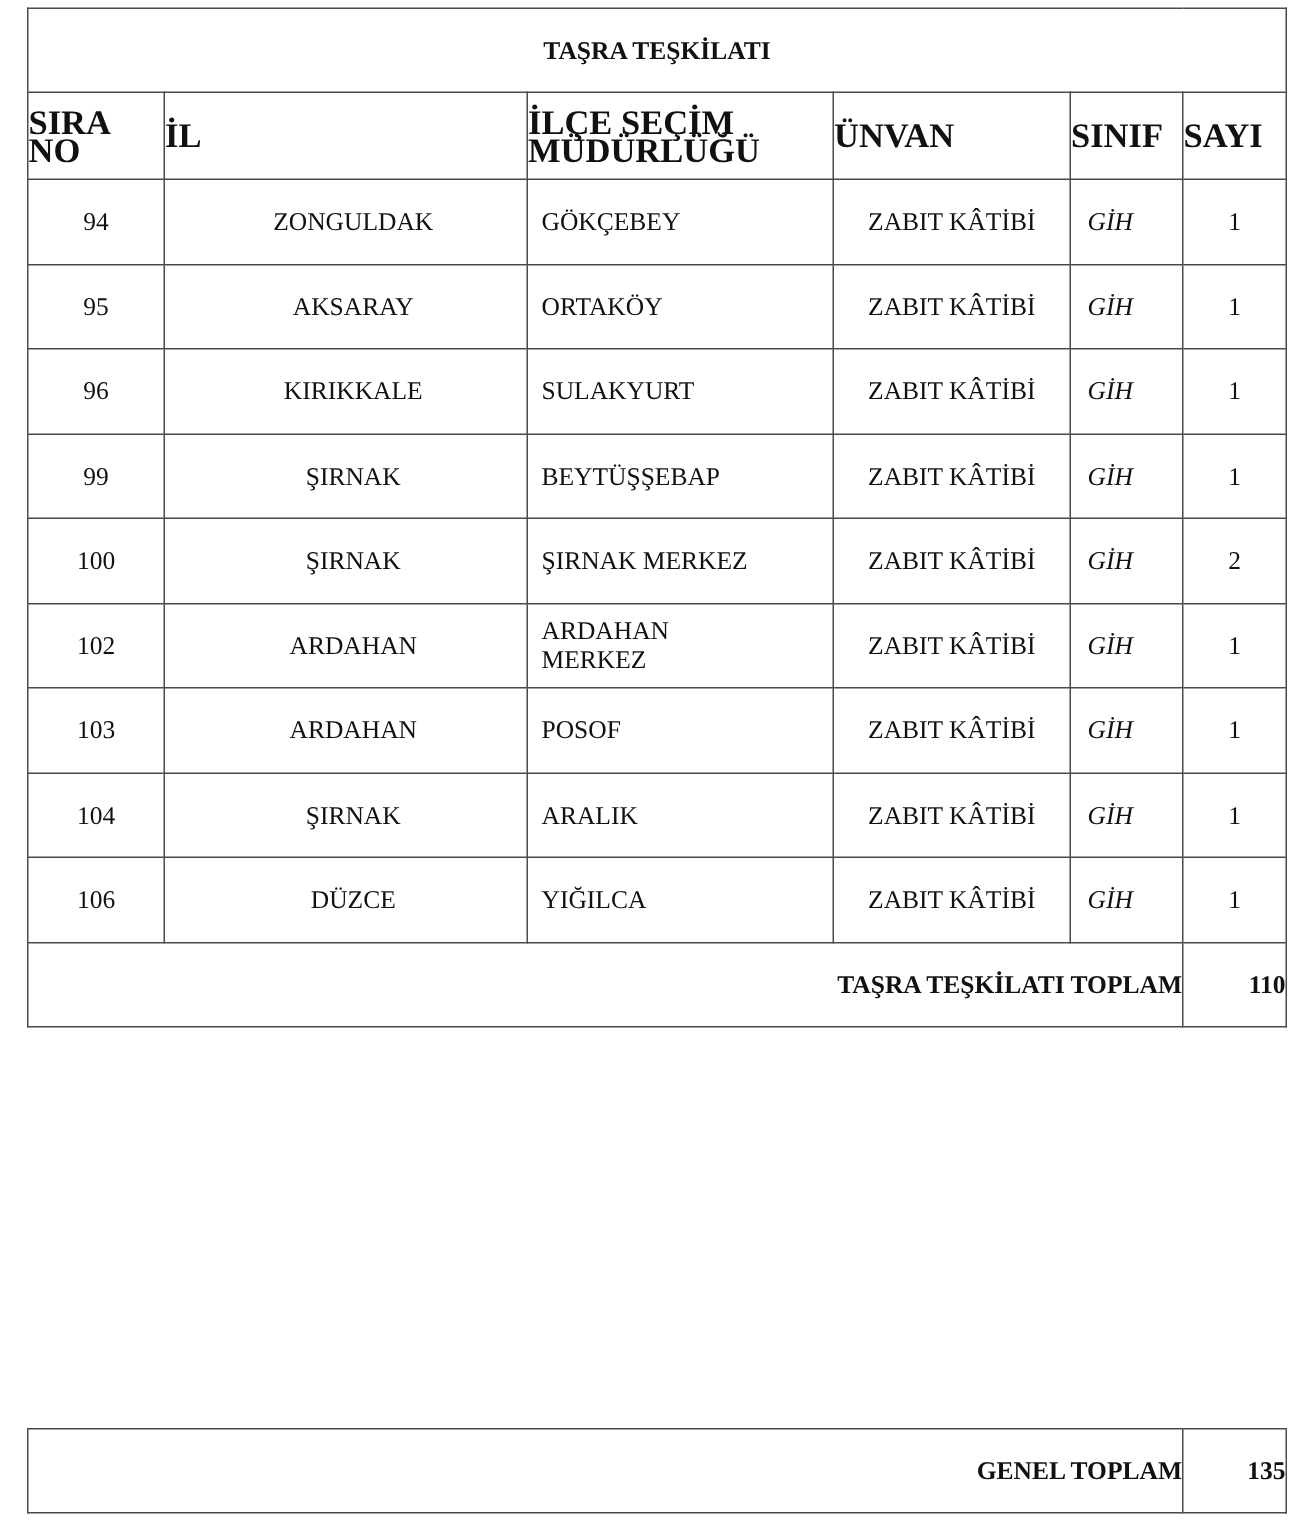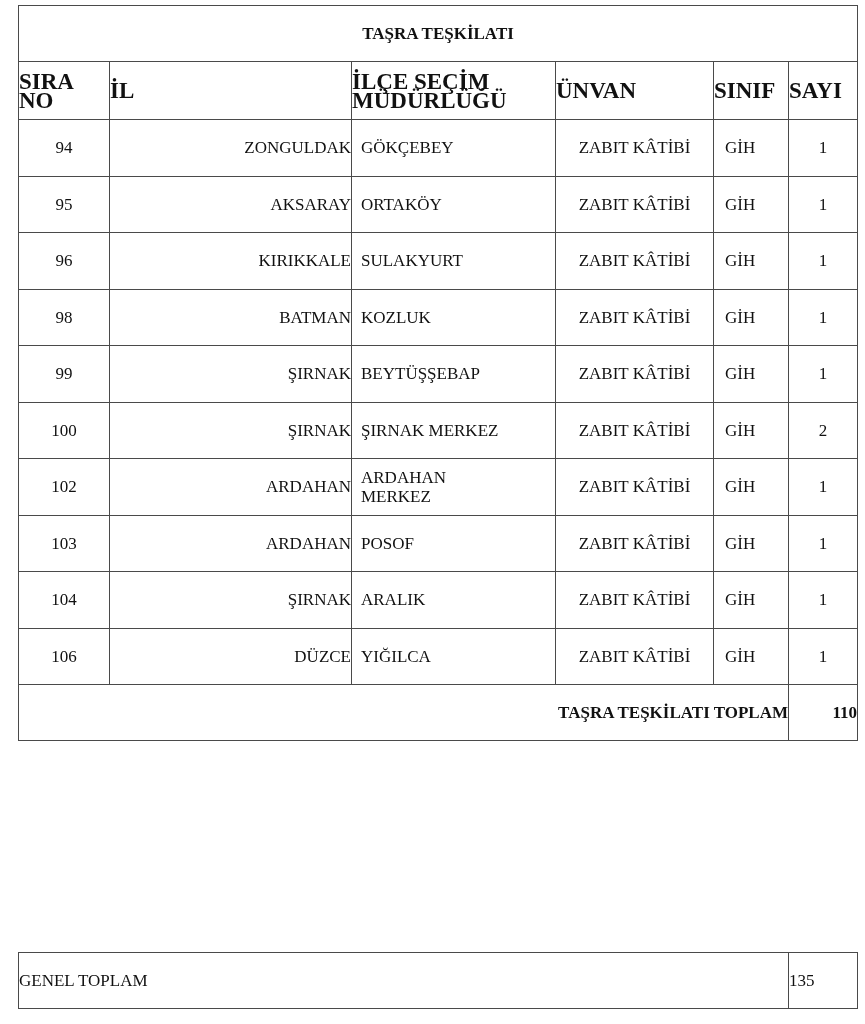--- a/index.html
+++ b/index.html
@@ -39,35 +39,35 @@
       font-weight: bold;
       text-align: left;
       font-size: 23px;
       line-height: 19px;
     }
     .data-row td {
       height: 55.5px;
       vertical-align: middle;
     }
     .c-no { text-align: center; margin-left: 45px; }
-    .c-il { text-align: right; padding-left: 10px; }
+    .c-il { text-align: center; padding-left: 10px; }
     .c-ilce { text-align: left; padding-left: 9px; }
     .c-unvan { text-align: center; }
-    .c-sinif { text-align: left; padding-left: 11px; }
+    .c-sinif { text-align: left; padding-left: 11px; font-style: italic; }
     .c-sayi { text-align: center; }
     .total-row td {
       height: 55px;
       font-weight: bold;
       text-align: right;
     }
     #grand-table { top: 952px; width: 839px; }
     #grand-table td {
       height: 55px;
-      font-weight: normal;
-      text-align: left;
+      font-weight: bold;
+      text-align: right;
     }
     .cell-text { display: block; }
   </style>
 </head>
 <body>
 
 <table id="main-table">
   <colgroup>
     <col style="width:91px">
     <col style="width:242px">
@@ -108,28 +108,20 @@
     <td class="c-il">AKSARAY</td>
     <td class="c-ilce">ORTAKÖY</td>
     <td class="c-unvan">ZABIT KÂTİBİ</td>
     <td class="c-sinif">GİH</td>
     <td class="c-sayi">1</td>
   </tr>
   <tr class="data-row">
     <td class="c-no">96</td>
     <td class="c-il">KIRIKKALE</td>
     <td class="c-ilce">SULAKYURT</td>
-    <td class="c-unvan">ZABIT KÂTİBİ</td>
-    <td class="c-sinif">GİH</td>
-    <td class="c-sayi">1</td>
-  </tr>
-  <tr class="data-row">
-    <td class="c-no">98</td>
-    <td class="c-il">BATMAN</td>
-    <td class="c-ilce">KOZLUK</td>
     <td class="c-unvan">ZABIT KÂTİBİ</td>
     <td class="c-sinif">GİH</td>
     <td class="c-sayi">1</td>
   </tr>
   <tr class="data-row">
     <td class="c-no">99</td>
     <td class="c-il">ŞIRNAK</td>
     <td class="c-ilce">BEYTÜŞŞEBAP</td>
     <td class="c-unvan">ZABIT KÂTİBİ</td>
     <td class="c-sinif">GİH</td>

